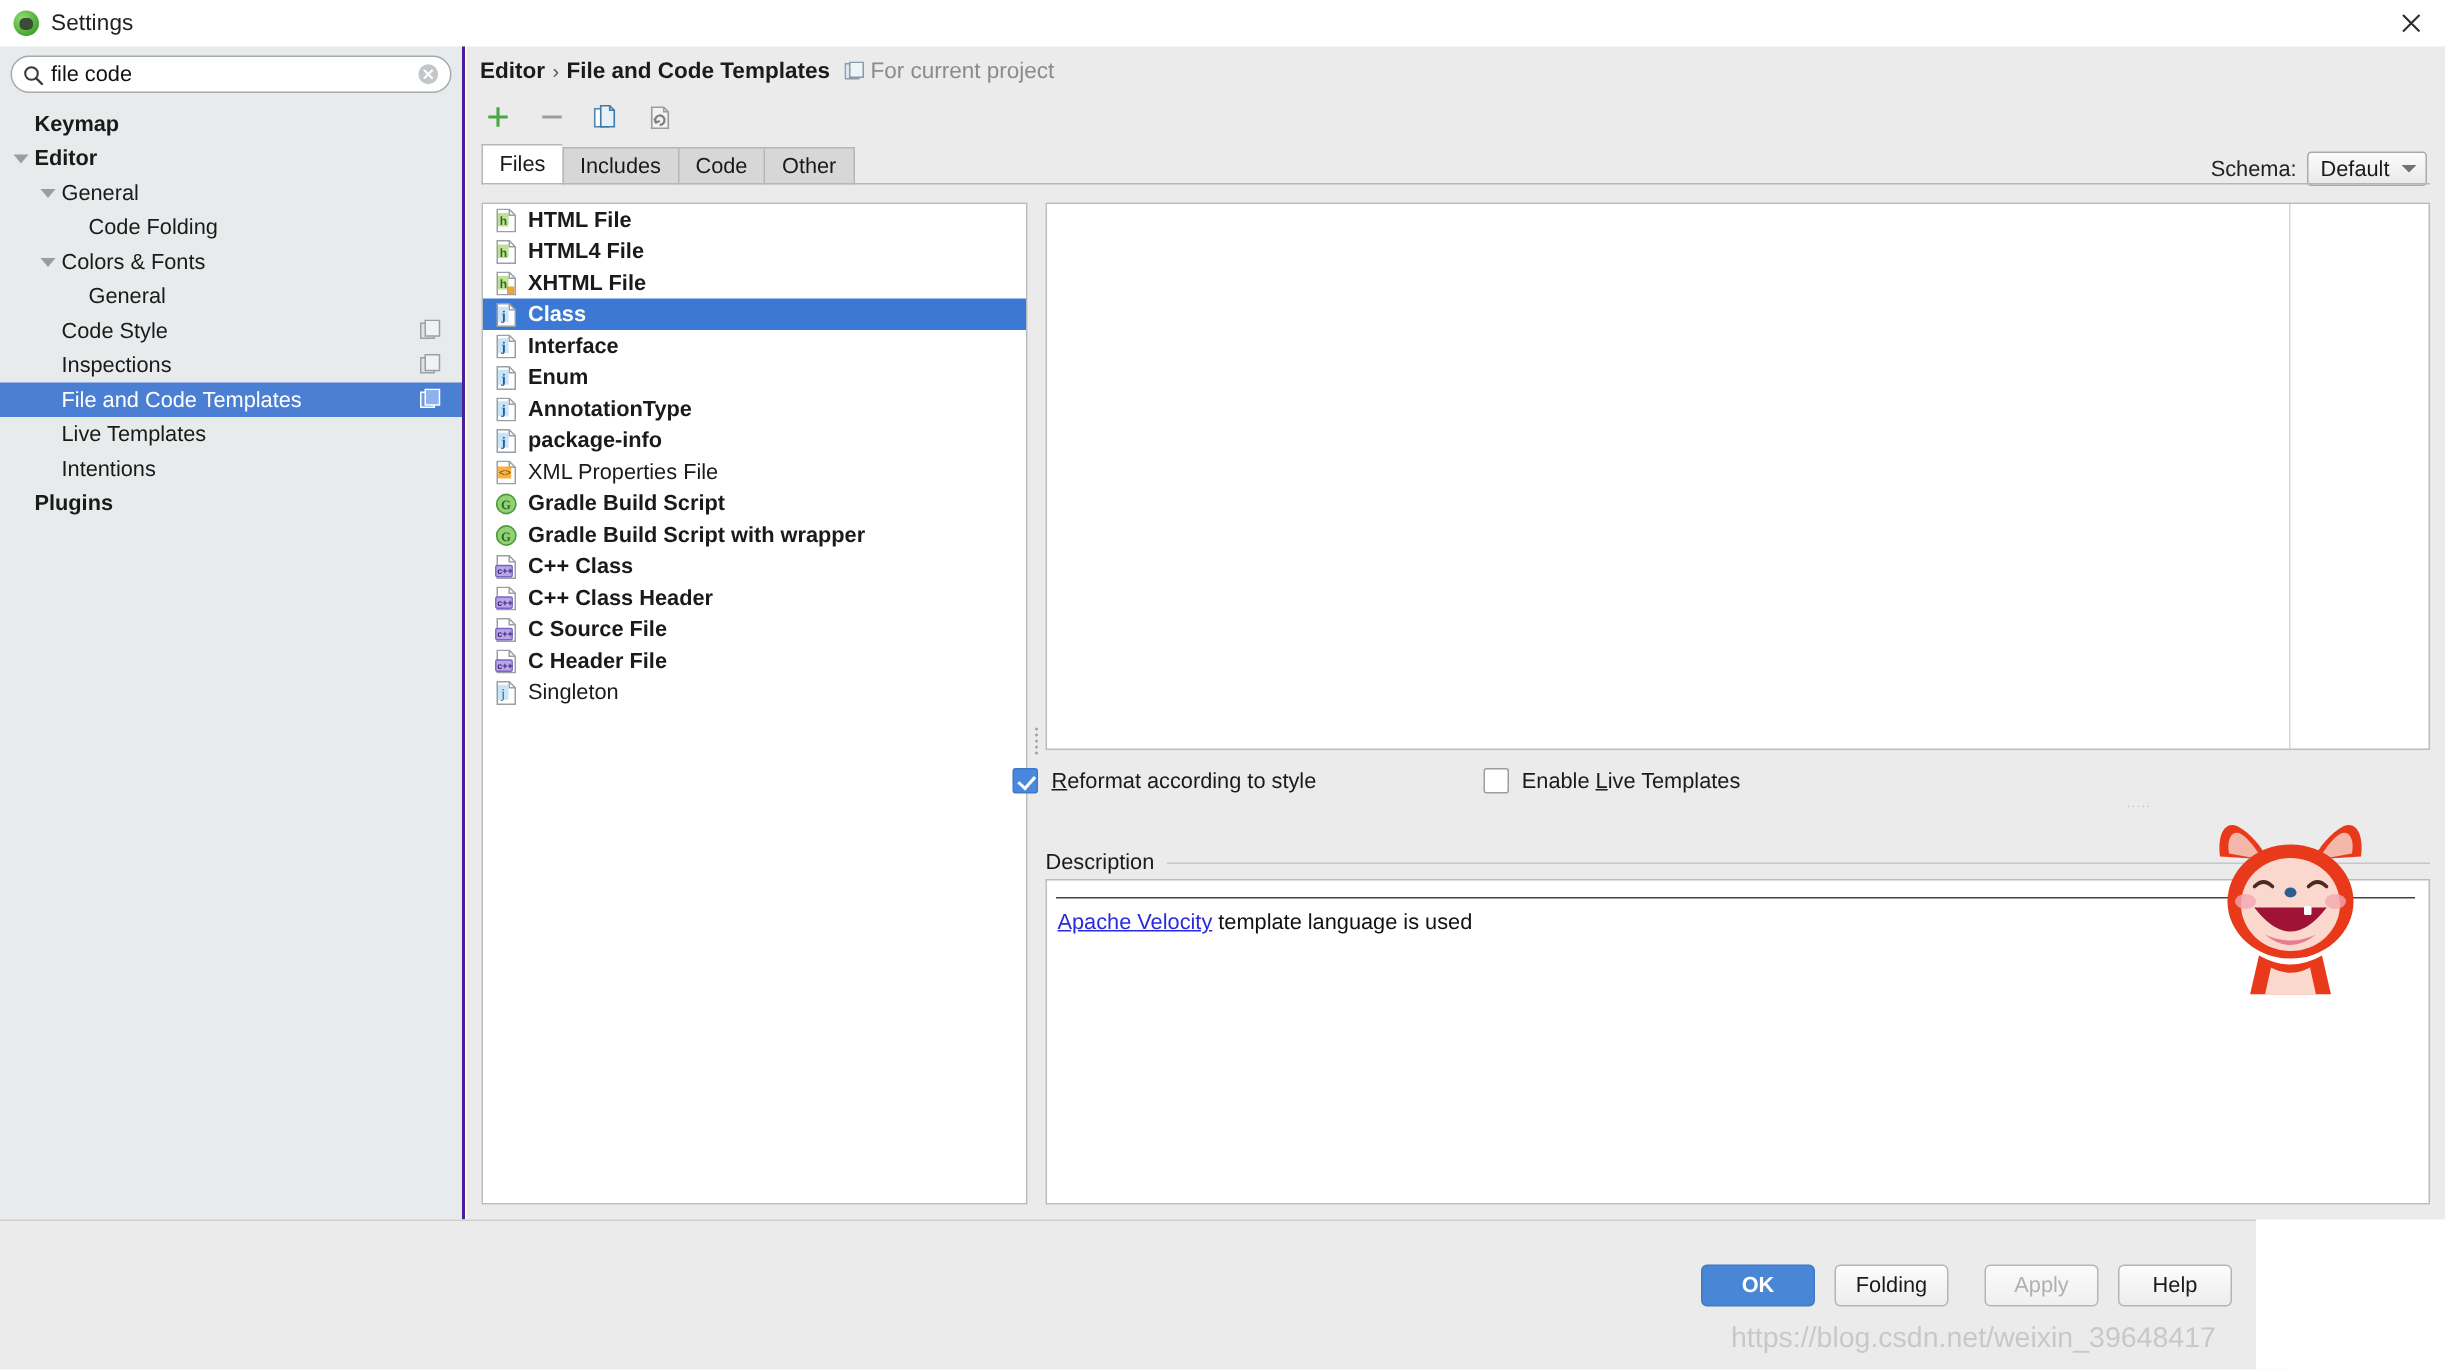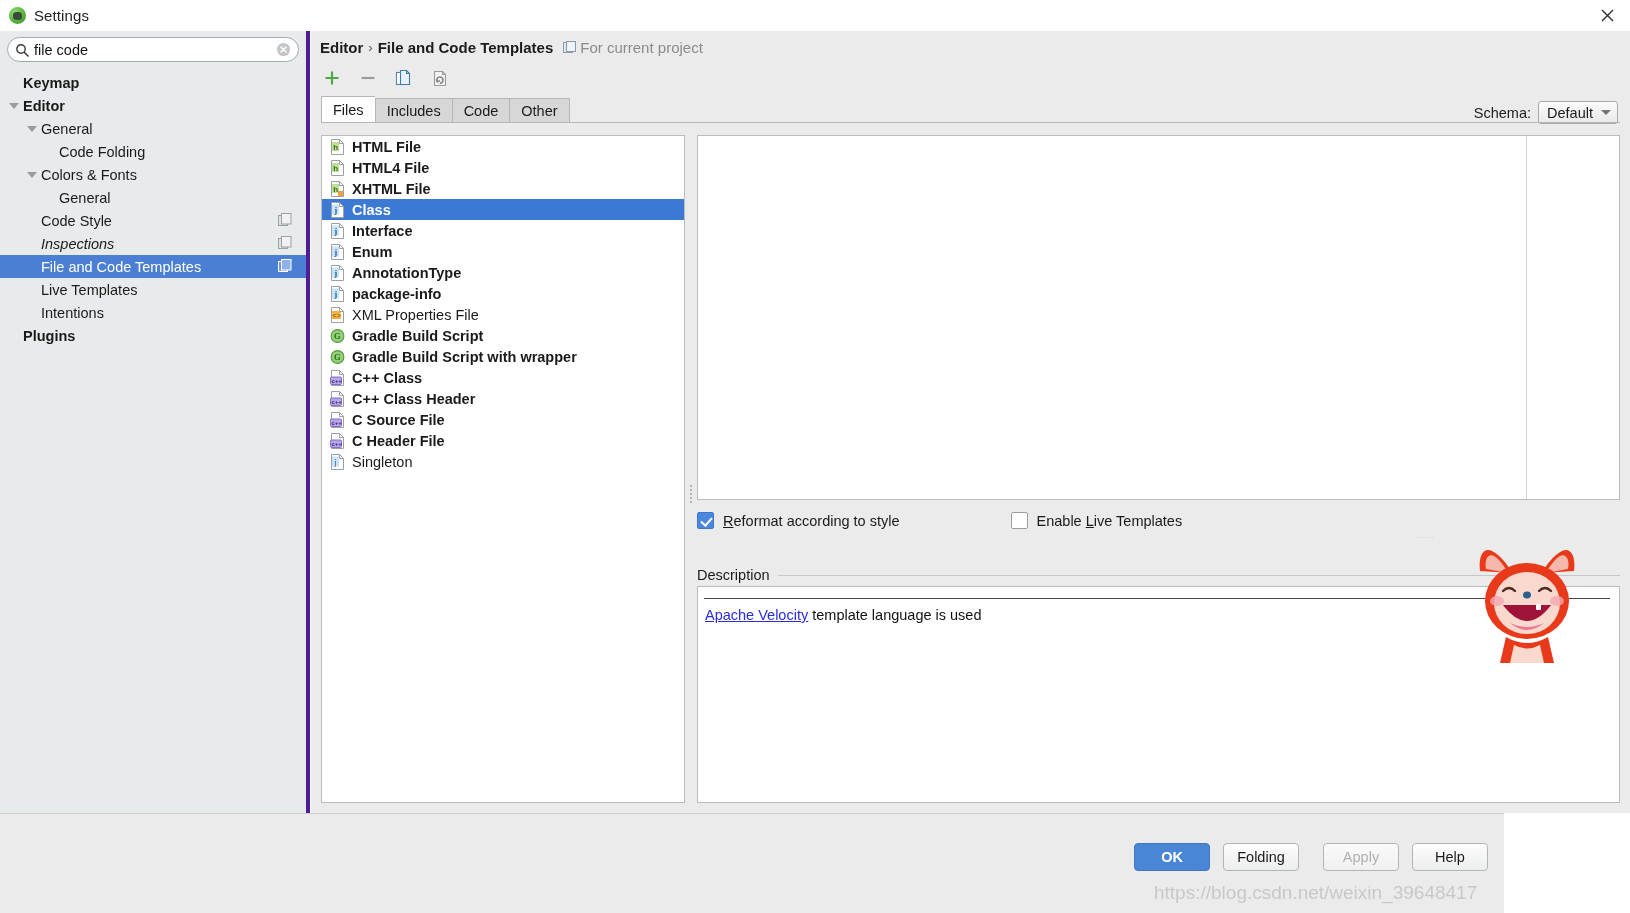--- a/index.html
+++ b/index.html
@@ -36,21 +36,21 @@
     position: absolute; right: 0; top: 0; width: 46px; height: 31px;
     display: flex; align-items: center; justify-content: center;
     cursor: pointer;
   }
   .close-btn svg { display: block; }
 
   
   .sidebar {
     position: absolute; left: 0; top: 31px; width: 310px; height: 782px;
     background: #e8ebec;
-    border-right: 4px solid #4c1d95;
+    border-right: 2px solid #4c1d95;
   }
   .search-wrap { padding: 6px 7px 0 7px; }
   .search-box {
     position: relative; height: 25px;
     background: #ffffff; border: 1px solid #a6a9ab; border-radius: 13px;
     display: flex; align-items: center;
   }
   .search-box .mag {
     margin-left: 7px; margin-right: 5px; width: 14px; height: 14px; flex: none;
   }
@@ -146,21 +146,21 @@
 
   
   .editor {
     position: absolute; left: 386px; top: 104px; width: 923px; height: 365px;
     background: #ffffff; border: 1px solid #b9bcbe;
   }
   .editor .margin-guide {
     position: absolute; left: 828px; top: 0; bottom: 0; width: 1px; background: #d6d6d6;
   }
 
-  .checkrow { position: absolute; left: 386px; top: 481px; display: flex; }
+  .checkrow { position: absolute; left: 364px; top: 481px; display: flex; }
   .chk { display: flex; align-items: center; cursor: pointer; }
   .chk .box {
     width: 17px; height: 17px; border: 1px solid #9b9ea0; border-radius: 2px;
     background: #ffffff; margin-right: 9px; flex: none; position: relative;
   }
   .chk.on .box { background: #4a88e0; border-color: #3f78cb; }
   .chk.on .box::after {
     content: ""; position: absolute; left: 5px; top: 2px;
     width: 5px; height: 9px; border: solid #ffffff;
     border-width: 0 2px 2px 0; transform: rotate(42deg);
@@ -273,21 +273,21 @@
           <span class="label">General</span>
         </div>
         <div class="tree-row" style="padding-left: 26px;">
           <span class="twisty"></span>
           <span class="label">Code Style</span>
           <span class="copy-ic"><svg width="14" height="14" viewBox="0 0 14 14">
               <rect x="0.5" y="2.5" width="9" height="10" fill="#dfe3e6" stroke="#9aa0a6" stroke-width="1"></rect>
               <rect x="3.5" y="0.5" width="9.5" height="10.5" fill="#f0f2f4" stroke="#9aa0a6" stroke-width="1"></rect>
             </svg></span>
         </div>
-        <div class="tree-row" style="padding-left: 26px; font-style: italic;">
+        <div class="tree-row" style="padding-left: 26px;">
           <span class="twisty"></span>
           <span class="label">Inspections</span>
           <span class="copy-ic"><svg width="14" height="14" viewBox="0 0 14 14">
               <rect x="0.5" y="2.5" width="9" height="10" fill="#dfe3e6" stroke="#9aa0a6" stroke-width="1"></rect>
               <rect x="3.5" y="0.5" width="9.5" height="10.5" fill="#f0f2f4" stroke="#9aa0a6" stroke-width="1"></rect>
             </svg></span>
         </div>
         <div class="tree-row sel" style="padding-left: 26px;">
           <span class="twisty"></span>
           <span class="label">File and Code Templates</span>

